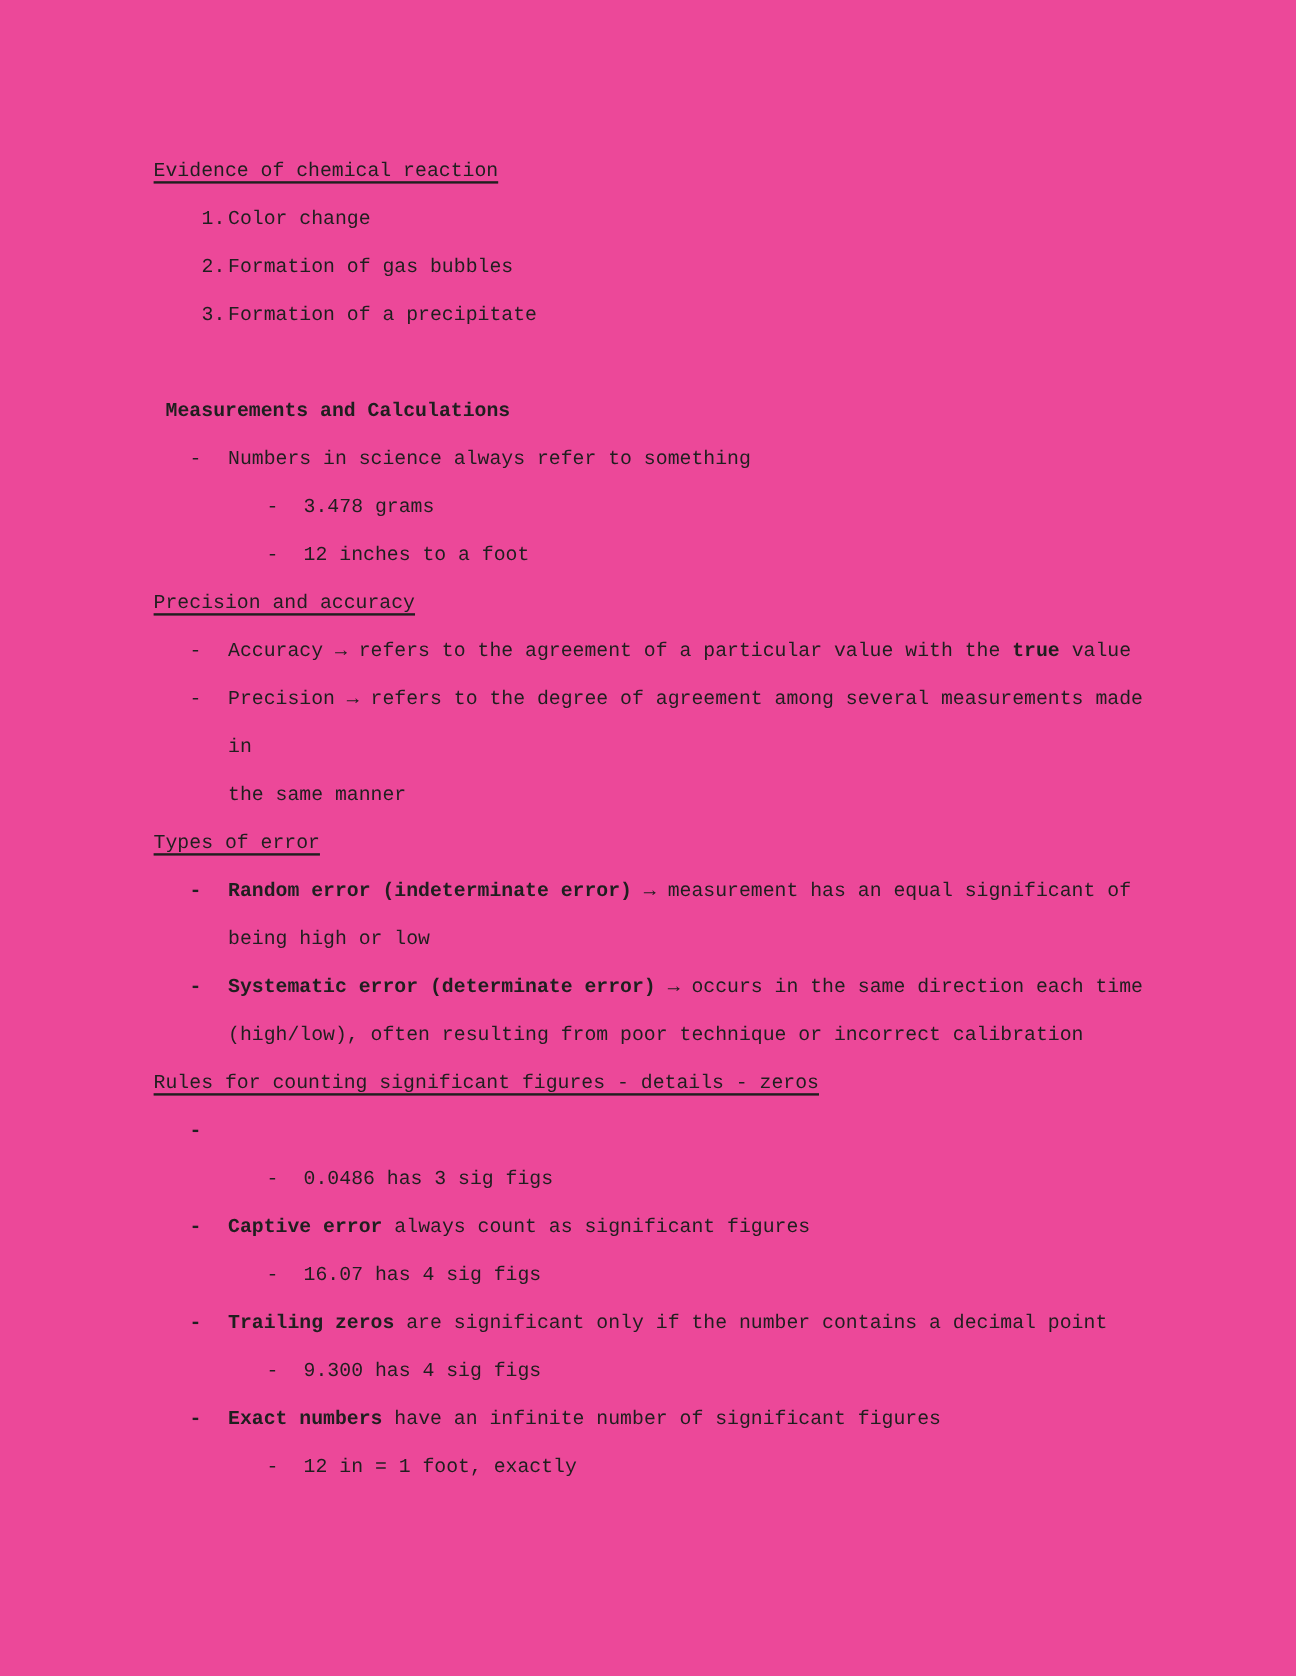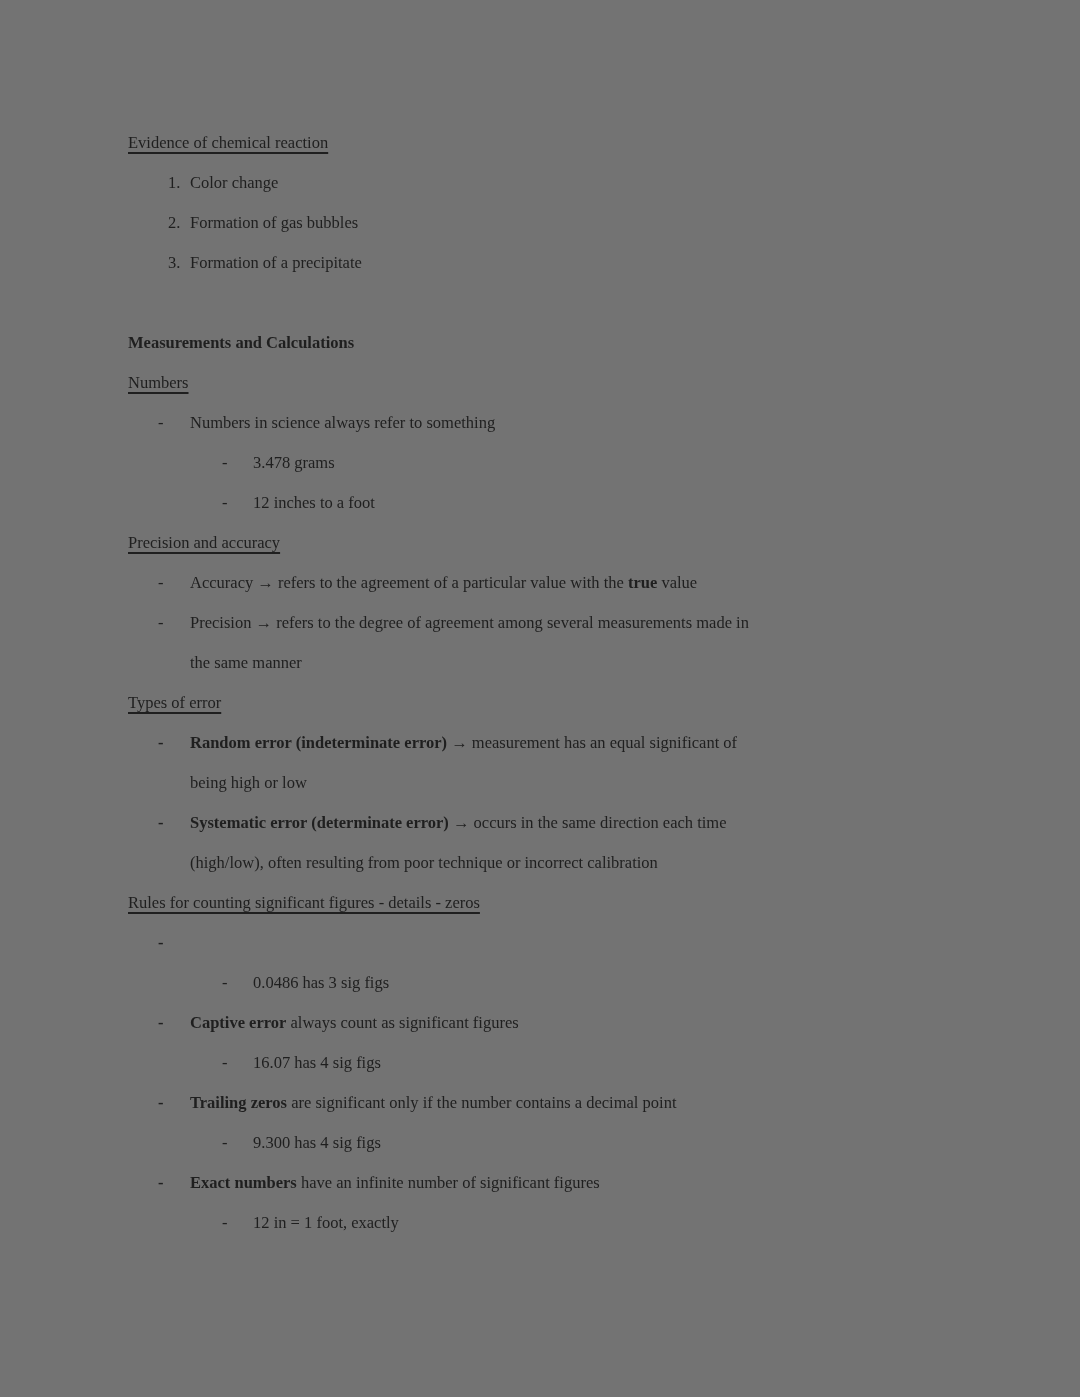--- a/index.html
+++ b/index.html
@@ -4,43 +4,44 @@
 <style>
   html, body {
     margin: 0;
     padding: 0;
     background: #ffffff;
   }
   .page {
     position: relative;
     width: 1080px;
     height: 1397px;
-    background: #737373;
+    background: #ec4899;
     overflow: hidden;
-    font-family: Liberation Serif, serif;
+    font-family: Liberation Mono, monospace;
     font-size: 16.5px;
     line-height: 40px;
     color: #1f1f1f;
     -webkit-font-smoothing: antialiased;
   }
   .doc {
     padding: 123px 100px 0 128px;
   }
   .line {
     position: relative;
     min-height: 40px;
   }
   .h-underline {
     font-weight: 400;
     text-decoration: underline;
     text-decoration-thickness: 1.5px;
     text-underline-offset: 4px;
   }
   .h-bold {
     font-weight: 700;
+    margin-left: 10px;
   }
   
   .oli {
     padding-left: 62px;
   }
   .oli .num {
     position: absolute;
     left: 40px;
     top: 0;
   }
@@ -86,21 +87,20 @@
     </div>
     <div class="line oli">
       <span class="num">3.</span>
       <span>Formation of a precipitate</span>
     </div>
 
     <div class="spacer"></div>
 
     <div class="line h-bold">Measurements and Calculations</div>
 
-    <div class="line h-underline">Numbers</div>
 
     <div class="line l1">
       <span class="marker">-</span>
       <span>Numbers in science always refer to something</span>
     </div>
     <div class="line l2">
       <span class="marker">-</span>
       <span>3.478 grams</span>
     </div>
     <div class="line l2">

